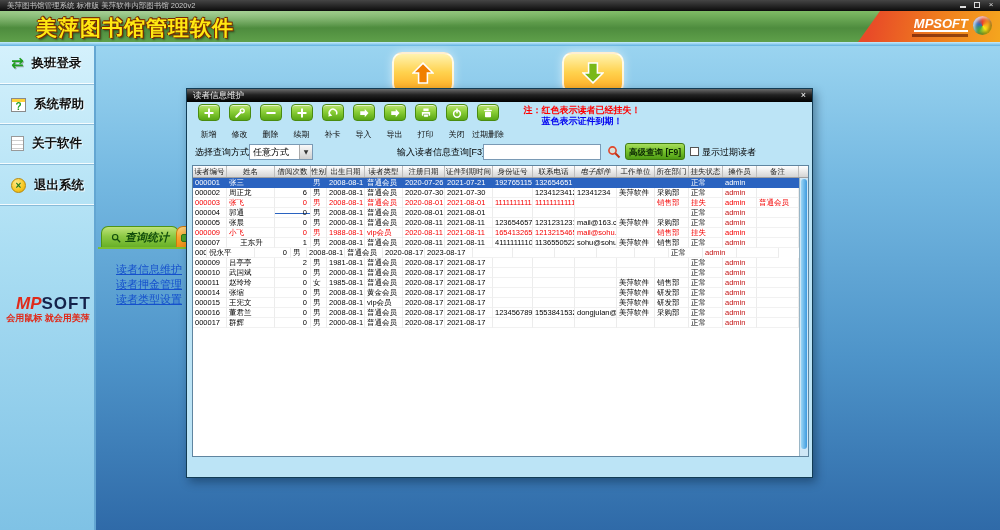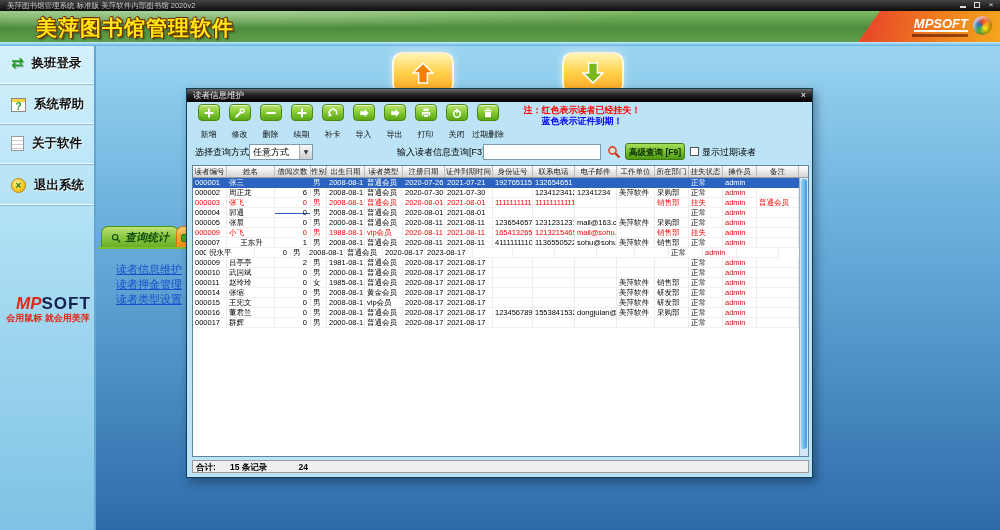--- a/index.html
+++ b/index.html
@@ -352,21 +352,21 @@
           <div class="th" style="width: 34px;">读者编号</div>
           <div class="th" style="width: 48px;">姓名</div>
           <div class="th" style="width: 36px;">借阅次数</div>
           <div class="th" style="width: 16px;">性别</div>
           <div class="th" style="width: 38px;">出生日期</div>
           <div class="th" style="width: 38px;">读者类型</div>
           <div class="th" style="width: 42px;">注册日期</div>
           <div class="th" style="width: 48px;">证件到期时间</div>
           <div class="th" style="width: 40px;">身份证号</div>
           <div class="th" style="width: 42px;">联系电话</div>
-          <div class="th" style="width: 42px;">电子邮件</div>
+          <div class="th" style="width: 42px; font-style: italic;">电子邮件</div>
           <div class="th" style="width: 38px;">工作单位</div>
           <div class="th" style="width: 34px;">所在部门</div>
           <div class="th" style="width: 34px;">挂失状态</div>
           <div class="th" style="width: 34px;">操作员</div>
           <div class="th" style="width: 42px;">备注</div>
         </div>
       <div>
           <div class="tr selected">
             <div class="td" style="width: 34px;">000001</div>
             <div class="td" style="width: 48px;">张三</div>
@@ -636,20 +636,15 @@
             <div class="td" style="width: 34px;">正常</div>
             <div class="td op" style="width: 34px;">admin</div>
             <div class="td" style="width: 42px;"></div>
           </div>
         </div>
       <div class="vscroll">
         <div class="vthumb"></div>
       </div>
     </div>
 
-    <div class="summary">
-      <div class="sumcell" style="width: 34px;">合计:</div>
-      <div class="sumcell" style="width: 48px;">15 条记录</div>
-      <div class="sumcell r" style="width: 36px;">24</div>
-    </div>
   </div>
 
 </div>
 
 </body></html>

